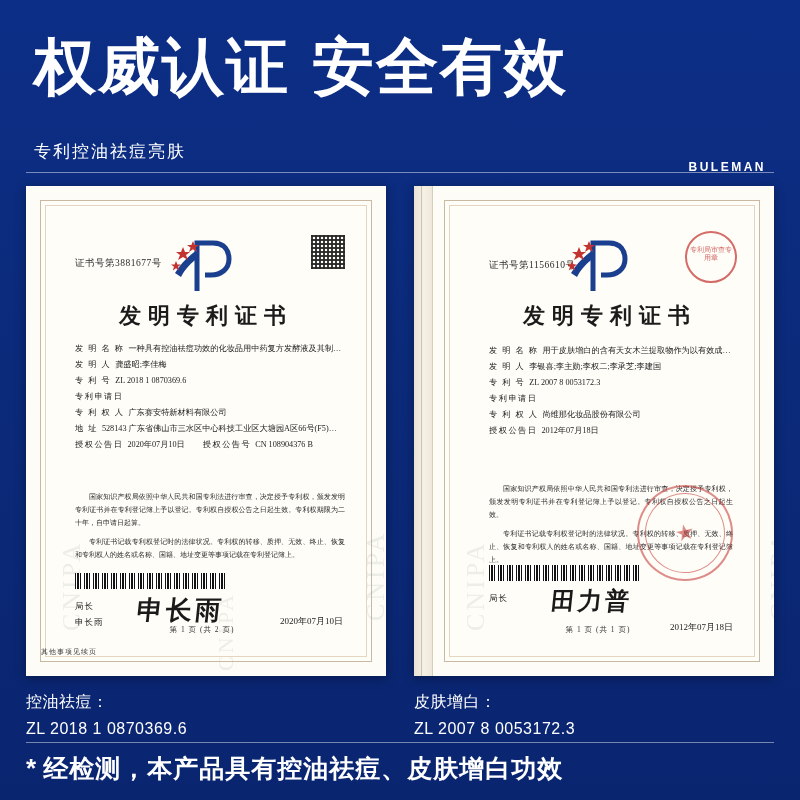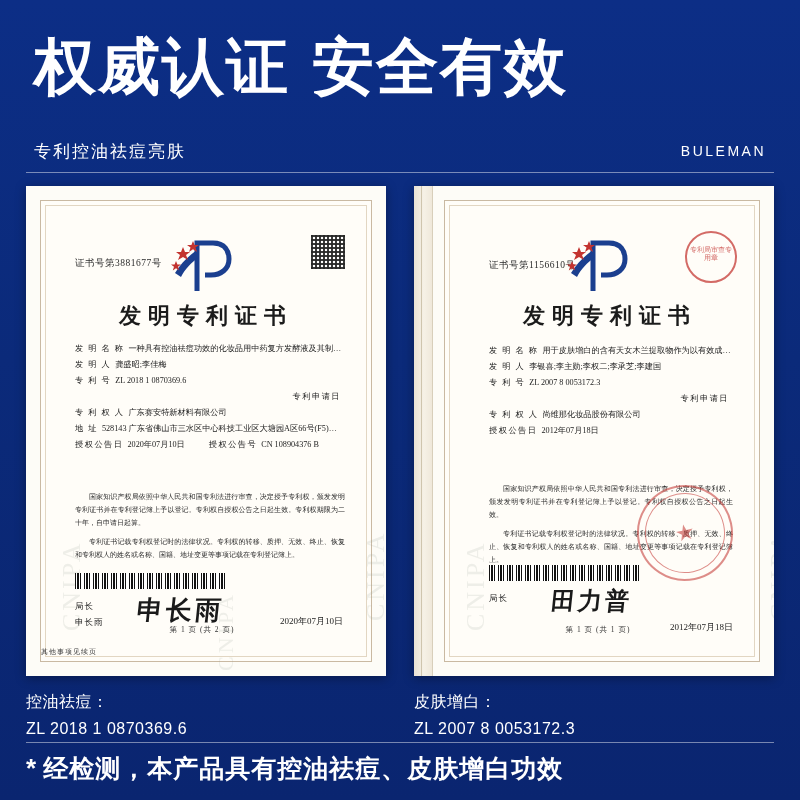--- a/index.html
+++ b/index.html
@@ -51,25 +51,25 @@
     left: 0;
     top: 0;
     color: #ffffff;
     font-size: 17px;
     letter-spacing: 2px;
     text-align: right;
   }
   .brand {
     position: absolute;
     right: 0;
-    top: 3px;
+    top: 20px;
     color: #ffffff;
-    font-size: 14px;
+    font-size: 12px;
     letter-spacing: 2.5px;
-    font-weight: normal;
+    font-weight: bold;
   }
   .divider {
     position: absolute;
     top: 172px;
     left: 26px;
     width: 748px;
     height: 1px;
     background: rgba(255,255,255,0.45);
   }
 
@@ -195,35 +195,34 @@
     top: 140px;
     font-size: 8.2px;
     line-height: 1.95;
     color: #232323;
     font-family: "Liberation Serif", serif;
   }
   .cert.right .fields { left: 44px; top: 142px; }
   .frow {
     display: flex;
     white-space: nowrap;
-    justify-content: flex-end;
   }
   .flabel {
     flex: 0 0 auto;
     letter-spacing: 1.5px;
     margin-right: 4px;
   }
   .fvalue {
     flex: 1 1 auto;
     overflow: hidden;
     text-overflow: ellipsis;
   }
   .frow.two { justify-content: flex-start; }
   .frow .second {
-    margin-left: 24px;
+    margin-left: 18px;
   }
 
   .para {
     position: absolute;
     left: 34px;
     right: 26px;
     top: 290px;
     font-size: 7px;
     line-height: 1.85;
     color: #2a2a2a;

